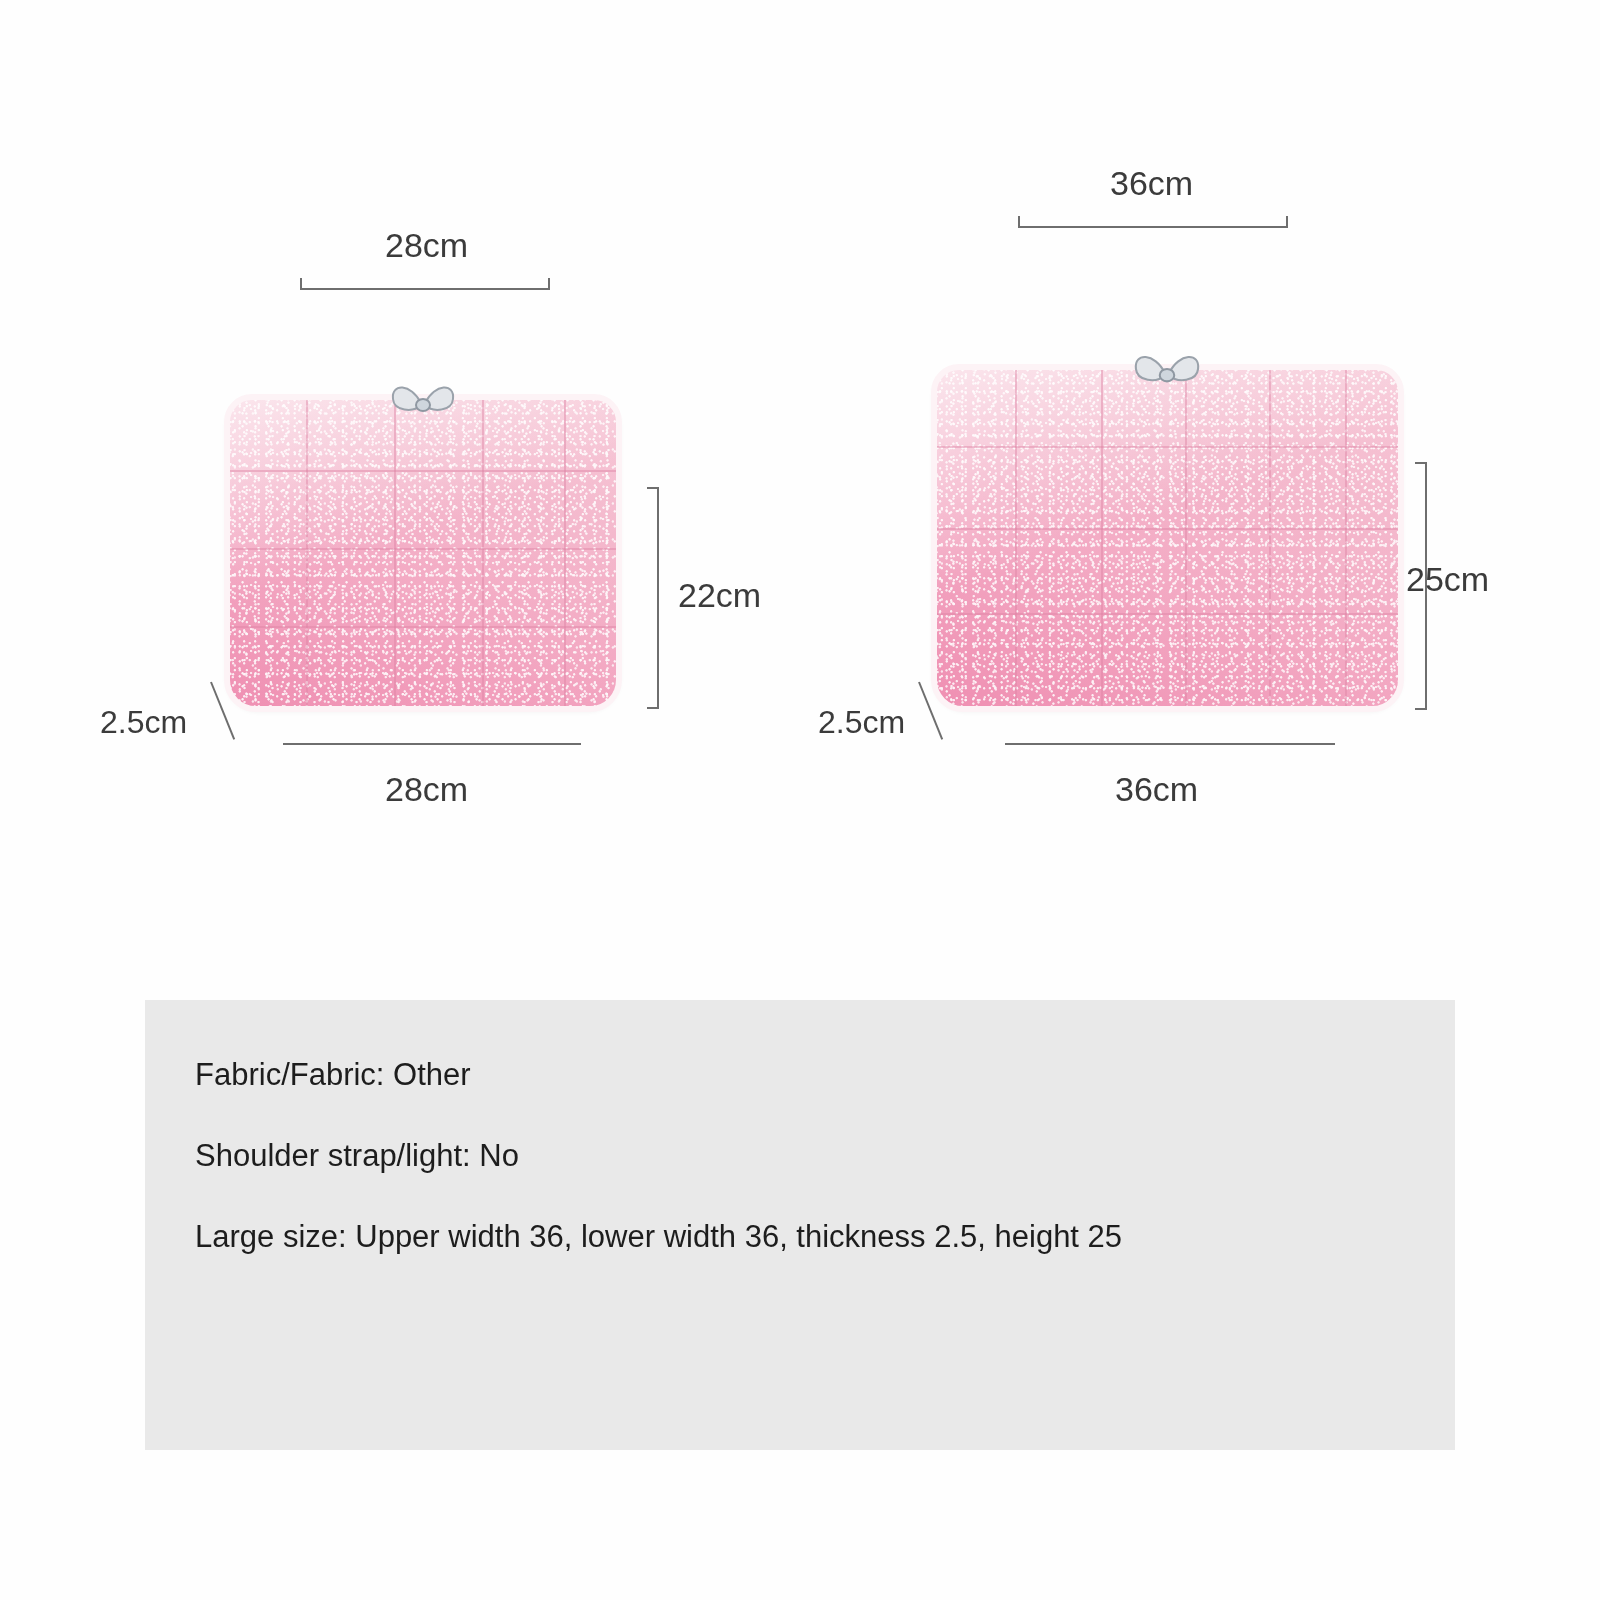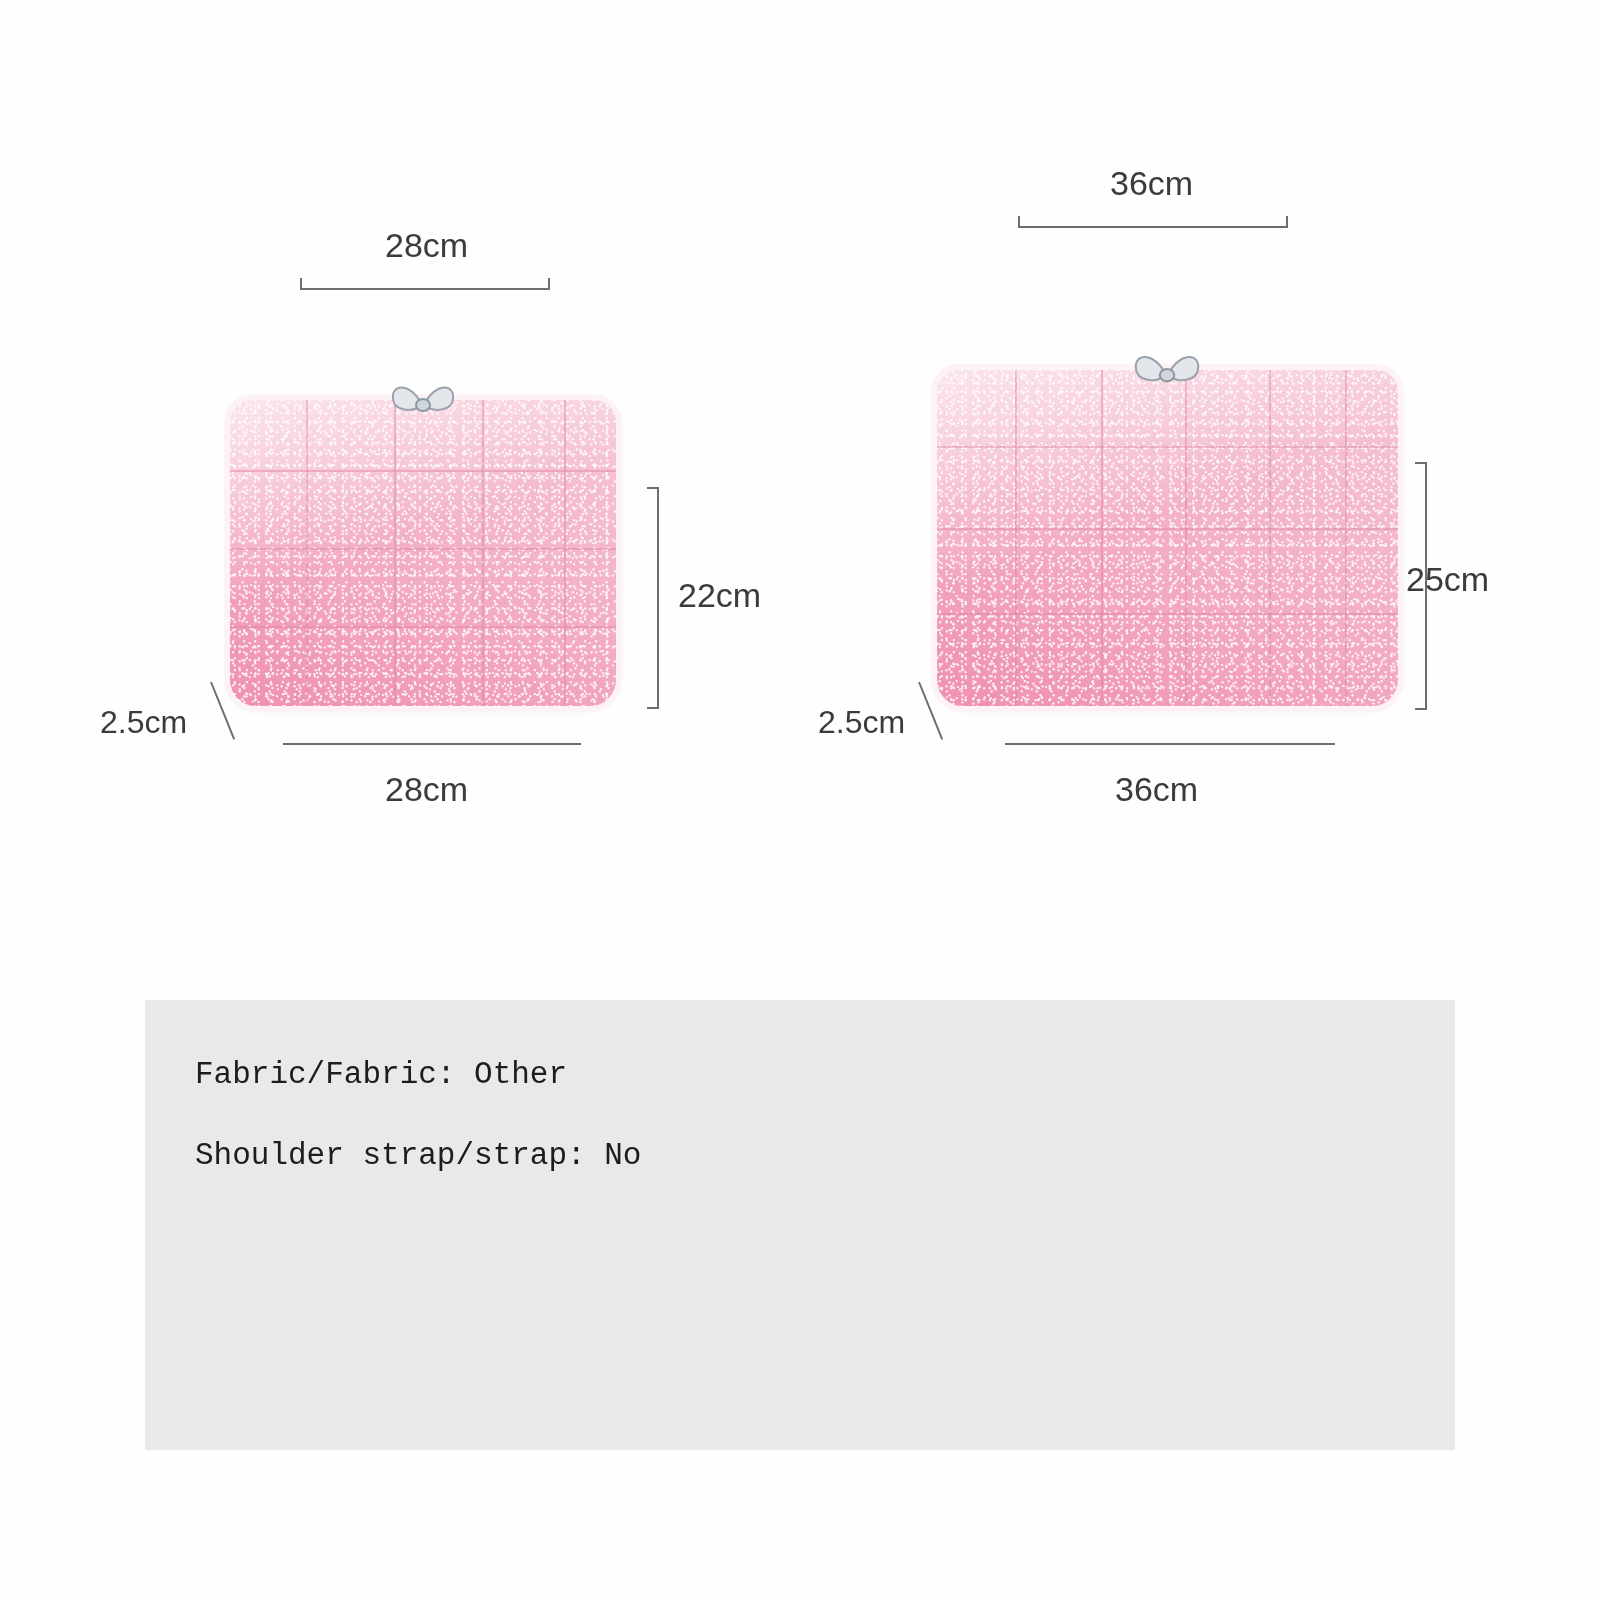--- a/index.html
+++ b/index.html
@@ -145,21 +145,21 @@
   }
   .spec-inner {
     padding: 58px 60px 0 50px;
   }
   .spec-line {
     color: #1d1d1d;
     font-size: 31px;
     line-height: 1.1;
     margin-bottom: 47px;
     white-space: nowrap;
-    font-family: Liberation Mono, monospace;
+    font-family: Liberation Sans, sans-serif;
   }
   .spec-line:last-child { margin-bottom: 0; }
 </style>
 </head>
 <body>
 
 <div class="page">
 
   <div class="diagram">
 
@@ -242,17 +242,18 @@
 
       <div class="mline h" style="left:1005px; top:743px; width:330px;"></div>
       <div class="mlabel" style="left:1115px; top:772px;">36cm</div>
     </div>
 
   </div>
 
   <div class="spec">
     <div class="spec-inner">
       <div class="spec-line">Fabric/Fabric: Other</div>
-      <div class="spec-line">Shoulder strap/strap: No</div>
+      <div class="spec-line">Shoulder strap/light: No</div>
+      <div class="spec-line">Large size: Upper width 36, lower width 36, thickness 2.5, height 25</div>
     </div>
   </div>
 
 </div>
 
 </body></html>

